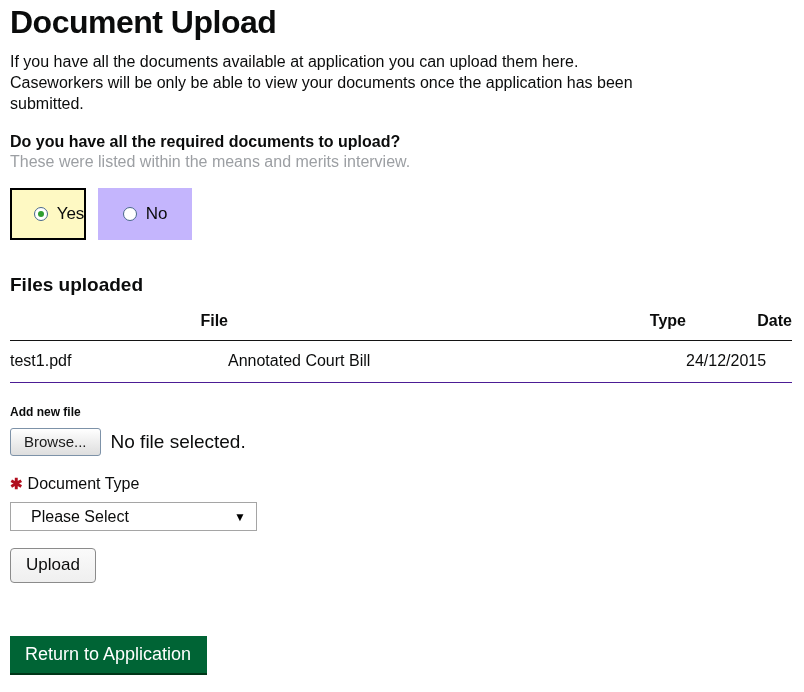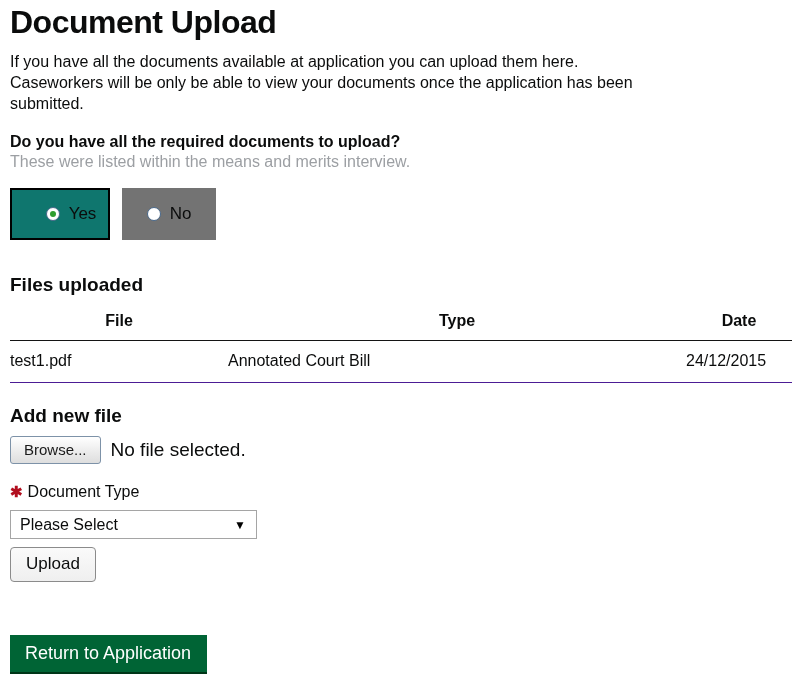--- a/index.html
+++ b/index.html
@@ -44,28 +44,28 @@
   }
   .option-box {
     height: 52px;
     display: flex;
     align-items: center;
     justify-content: center;
     cursor: pointer;
     font-size: 17px;
   }
   .option-box.selected {
-    width: 100px;
-    background: #0f766e;
+    width: 76px;
+    background: #fef9c3;
     border: 2px solid #000000;
     padding-left: 22px;
   }
   .option-box.unselected {
     width: 94px;
-    background: #737373;
+    background: #c4b5fd;
     border: none;
   }
   .radio {
     width: 14px;
     height: 14px;
     border-radius: 50%;
     border: 1px solid #49688a;
     background: #ffffff;
     display: inline-flex;
     align-items: center;
@@ -85,34 +85,34 @@
     font-weight: bold;
     margin: 0 0 12px 0;
   }
   table.files-table {
     width: 100%;
     border-collapse: collapse;
     font-size: 16px;
     margin-bottom: 22px;
   }
   .files-table th {
-    text-align: center;
+    text-align: right;
     font-weight: bold;
     padding: 4px 0 10px 0;
     border-bottom: 1px solid #141414;
   }
   .files-table td {
     padding: 11px 0 12px 0;
     border-bottom: 1px solid #4c1d95;
   }
   .col-file { width: 218px; }
   .col-type { width: 458px; }
   .col-date { width: auto; }
   h3.sub-heading {
-    font-size: 19px;
+    font-size: 12px;
     font-weight: bold;
     margin: 0 0 9px 0;
   }
   p.file-note {
     font-size: 16px;
     margin: 0 0 19px 0;
   }
   .file-input-row {
     display: flex;
     align-items: center;
@@ -143,24 +143,24 @@
     font-size: 15px;
   }
   .select-box {
     width: 247px;
     height: 29px;
     border: 1px solid #a5a5a5;
     background: #ffffff;
     display: flex;
     align-items: center;
     justify-content: space-between;
-    padding: 0 10px 0 9px;
-    font-size: 16px;
-    cursor: pointer;
-    margin-bottom: 8px;
+    padding: 0 10px 0 20px;
+    font-size: 16px;
+    cursor: pointer;
+    margin-bottom: 17px;
     gap: 32px;
   }
   .select-arrow {
     font-size: 12px;
     color: #000000;
     line-height: 1;
   }
   .upload-button {
     font-family: "Liberation Sans", sans-serif;
     font-size: 17px;

